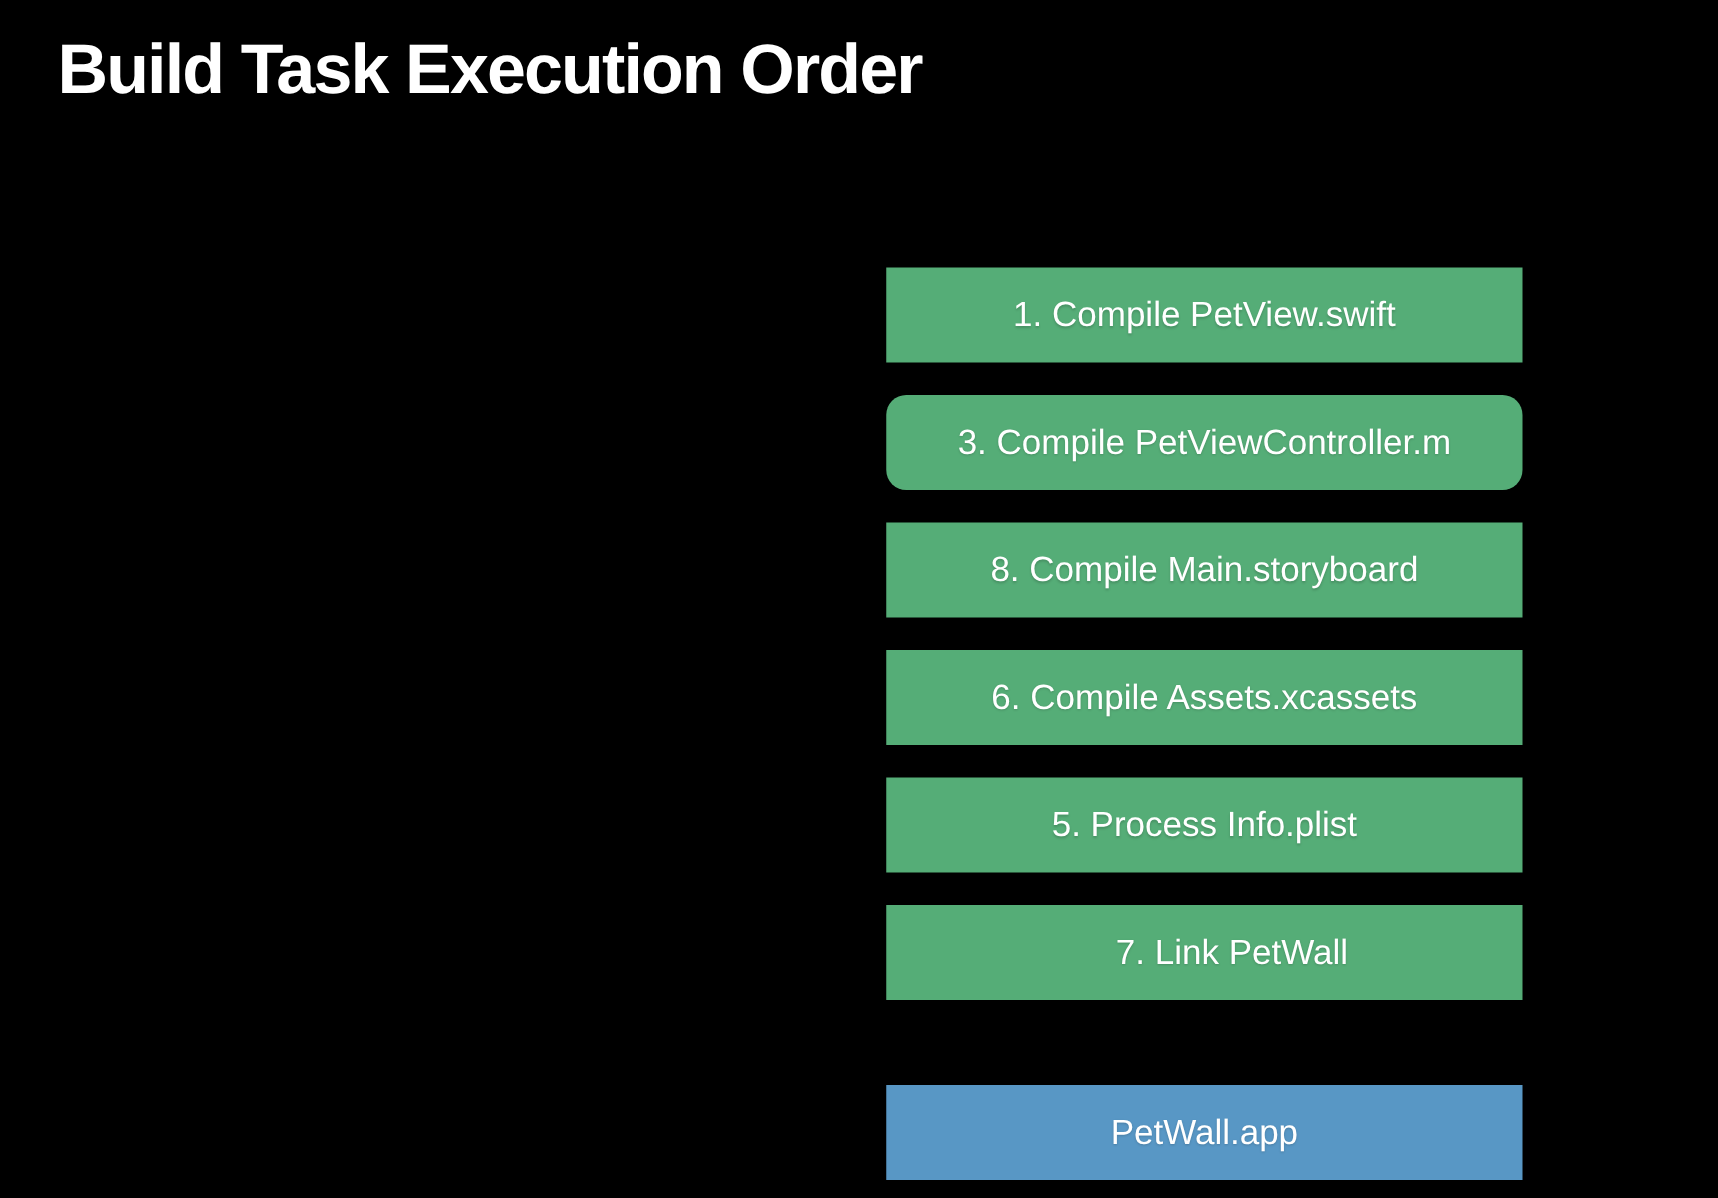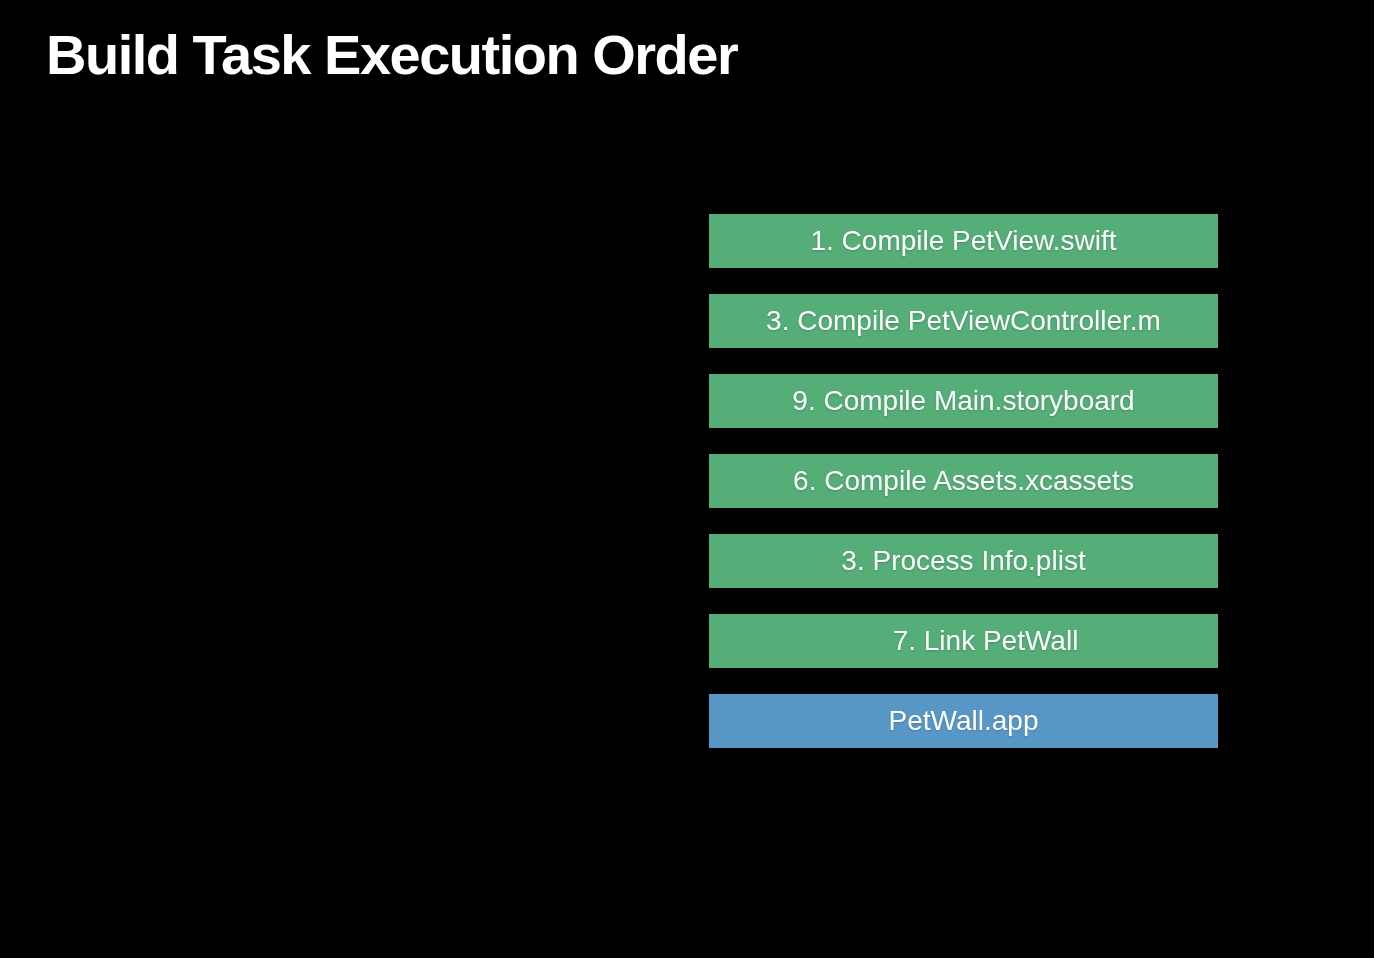--- a/index.html
+++ b/index.html
@@ -28,21 +28,21 @@
   .stack {
     position: absolute;
     left: 709px;
     top: 214px;
     width: 509px;
     display: flex;
     flex-direction: column;
     gap: 26px;
   }
   .box {
-    height: 54px;
+    height: 76px;
     display: flex;
     align-items: center;
     justify-content: center;
     color: #ffffff;
     font-size: 28px;
     line-height: 1;
     text-shadow: 0 1px 2px rgba(0,0,0,0.18);
   }
   .box.task {
     background: #55AD77;
@@ -54,32 +54,32 @@
 </head>
 <body>
 
 <main class="slide">
   <h1 class="title">Build Task Execution Order</h1>
 
   <section class="stack" id="task-stack">
       <div class="box task" style="background: rgb(85, 173, 119);">
         <span>1. Compile PetView.swift</span>
       </div>
-      <div class="box task" style="background: rgb(85, 173, 119);">
+      <div class="box task" style="background: rgb(85, 173, 119); border-radius: 16px;">
         <span>3. Compile PetViewController.m</span>
       </div>
       <div class="box task" style="background: rgb(85, 173, 119);">
-        <span>9. Compile Main.storyboard</span>
+        <span>8. Compile Main.storyboard</span>
       </div>
       <div class="box task" style="background: rgb(85, 173, 119);">
         <span>6. Compile Assets.xcassets</span>
       </div>
       <div class="box task" style="background: rgb(85, 173, 119);">
-        <span>3. Process Info.plist</span>
+        <span>5. Process Info.plist</span>
       </div>
       <div class="box task" style="background: rgb(85, 173, 119); padding-left: 44px;">
         <span>7. Link PetWall</span>
       </div>
-      <div class="box product" style="background: rgb(88, 151, 197);">
+      <div class="box product" style="background: rgb(88, 151, 197); margin-top: 42px;">
         <span>PetWall.app</span>
       </div>
     </section>
 </main>
 
 </body></html>

